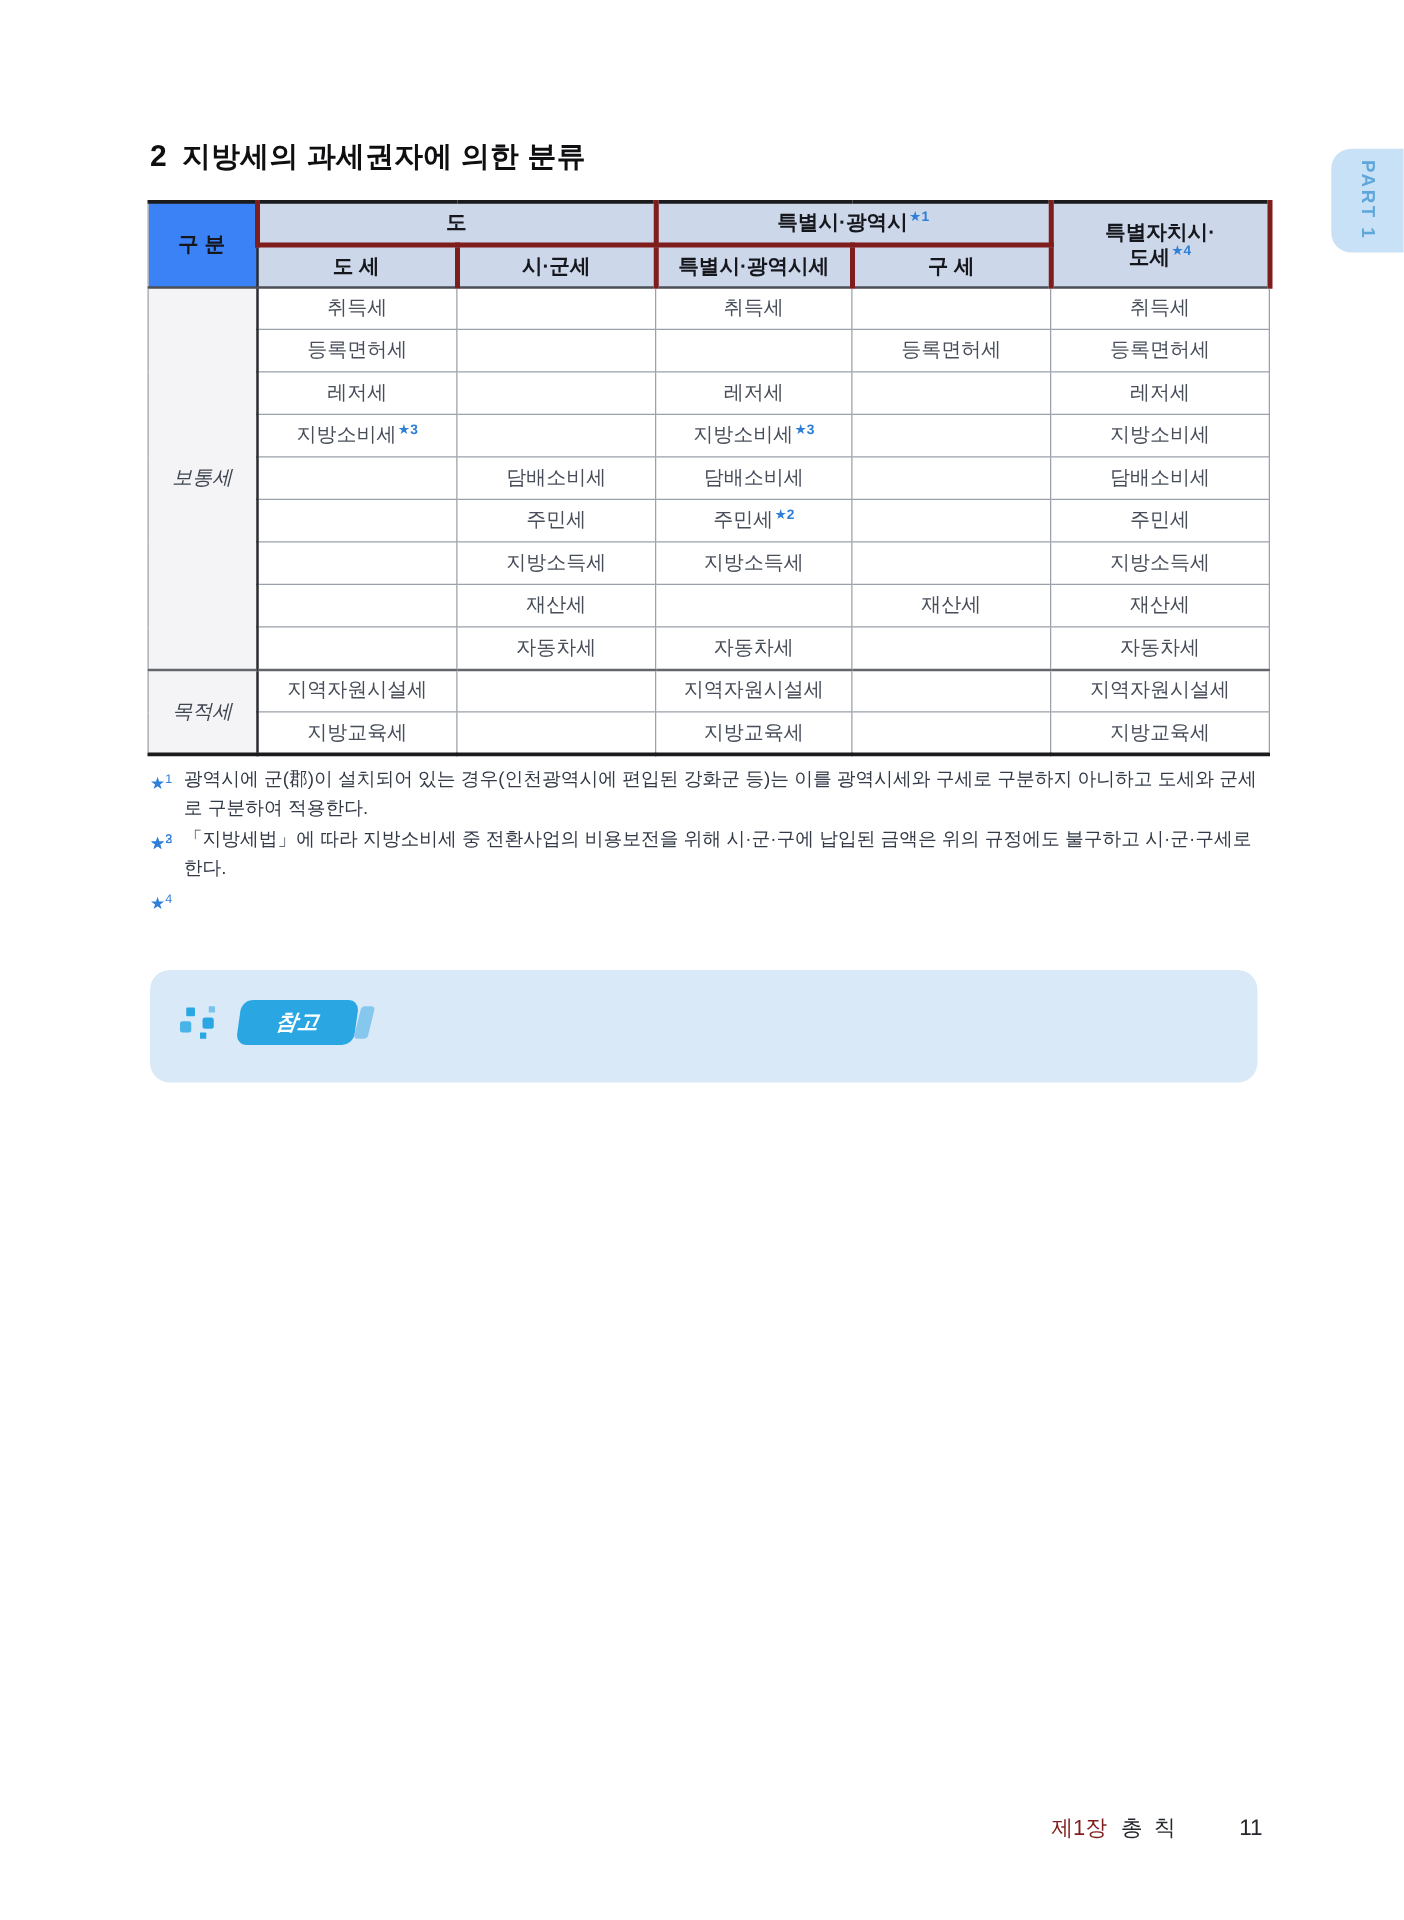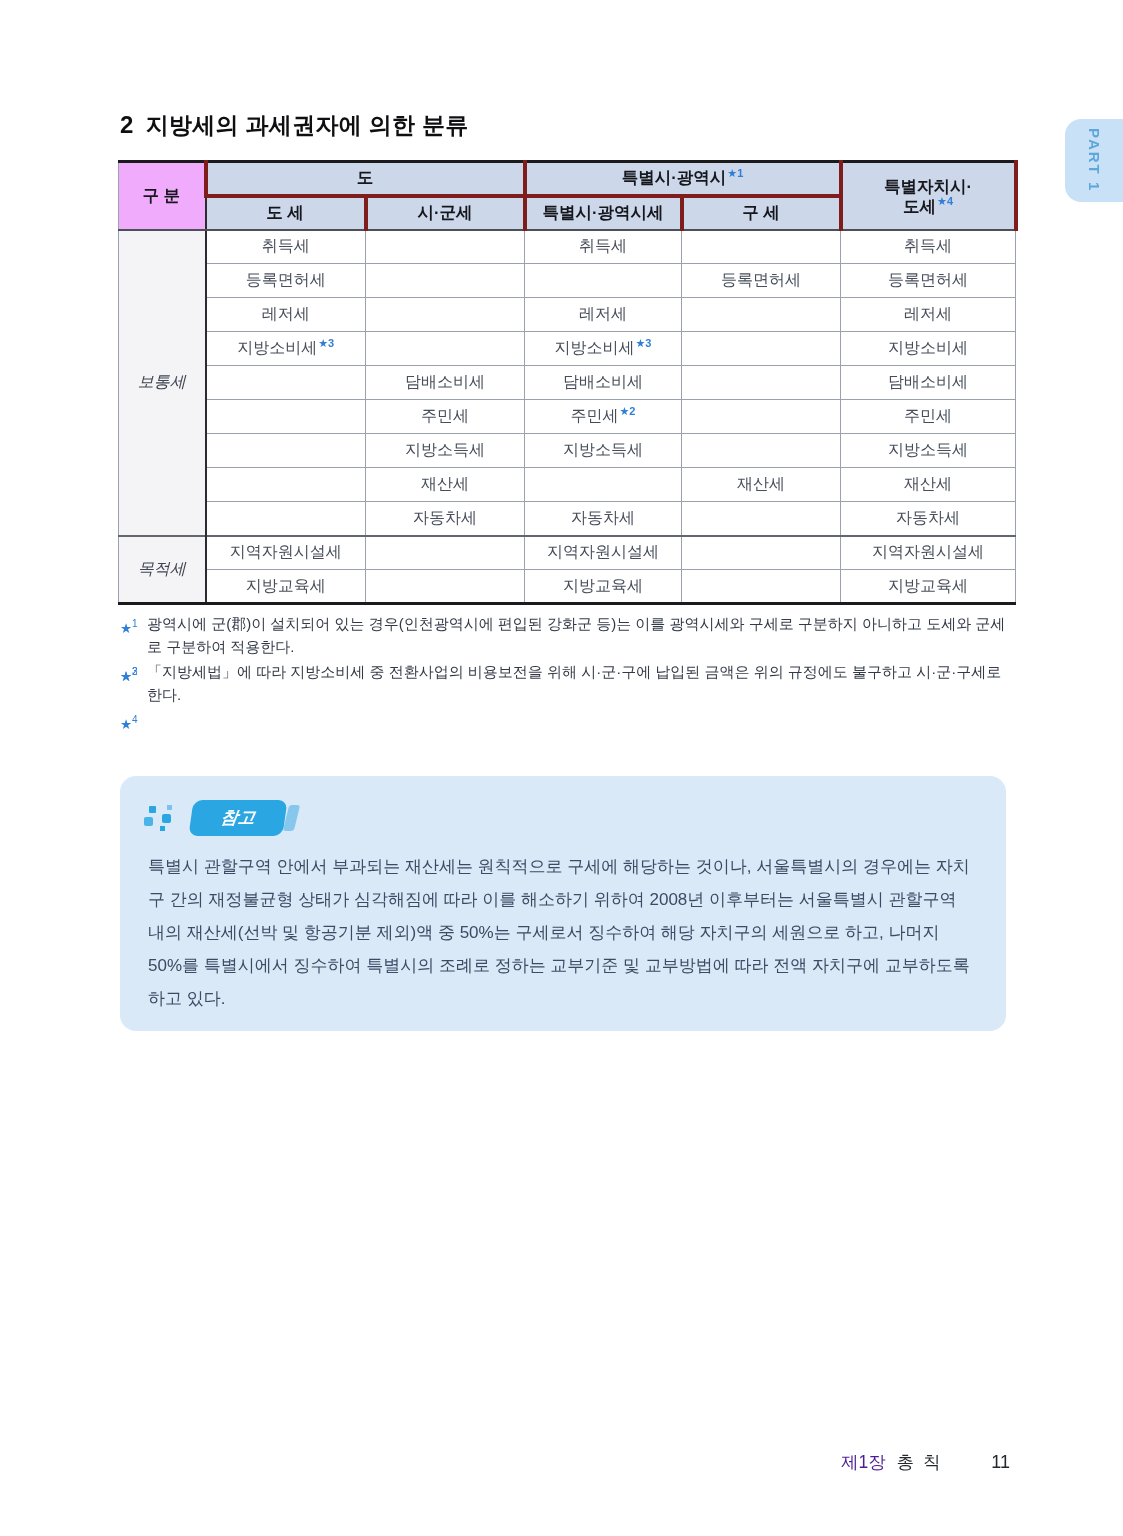--- a/index.html
+++ b/index.html
@@ -40,21 +40,21 @@
   table.tax th, table.tax td {
     height:34px; text-align:center; vertical-align:middle;
     border:1px solid #9aa1ab; padding:0 2px;
   }
   table.tax thead th {
     background:#ccd7ea; color:#15171c; font-weight:700; font-size:16.5px;
     border-color:#80879200; border:4px solid #7f1d1d;
   }
   table.tax thead tr:first-child th { border-top:none; }
   table.tax th:first-child, table.tax td:first-child { border-left:1px solid #9aa1ab; }
-  table.tax .cat { background:#f0abfc; }
+  table.tax .cat { background:#3b82f6; }
   table.tax tbody .cat { background:#f4f4f6; color:#3e4450;font-style:italic; }
   
   table.tax .cat { border-right:2px solid #2a2c31 !important; }
   
   table.tax thead tr:last-child th,
   table.tax thead th[rowspan] { border-bottom:2px solid #4c4f56; }
   
   table.tax tr.group-start td { border-top:2px solid #63666d; }
   table.tax .jachi-line { line-height:20px; }
   sup.marker {
@@ -98,21 +98,21 @@
     background:#86c7ee; border-radius:3px; transform:skewX(-6deg);
   }
   .ref-heading { font-size:19px; font-weight:800; color:#0f0f12; margin-left:34px; letter-spacing:0.3px; }
   .ref-body { font-size:17px; line-height:33px; color:#3d4a63; }
 
   
   .footer {
     position:absolute; left:118px; top:1450px; width:892px;
     text-align:right; font-size:17.5px; color:#24272c;
   }
-  .footer .chapter { color:#4c1d95;margin-left:28px; }
+  .footer .chapter { color:#7f1d1d;margin-left:28px; }
   .footer .section { margin-left:6px; letter-spacing:2px; }
   .footer .pg { margin-left:44px; font-size:18px; }
 </style>
 </head>
 <body>
 
 <div class="page">
 
   <div class="part-tab">
     <span>PART 1</span>
@@ -247,21 +247,20 @@
     <div class="fn">
       <span class="fn-marker"><span>★</span><sup>4</sup></span>
     </div>
   </div>
 
   <div class="ref-box">
     <div class="ref-header">
       <span class="badge-deco"></span>
       <span class="badge">참고</span>
     </div>
-    <div class="ref-body">특별시 관할구역 안에서 부과되는 재산세는 원칙적으로 구세에 해당하는 것이나, 서울특별시의 경우에는 자치구 간의 재정불균형 상태가 심각해짐에 따라 이를 해소하기 위하여 2008년 이후부터는 서울특별시 관할구역 내의 재산세(선박 및 항공기분 제외)액 중 50%는 구세로서 징수하여 해당 자치구의 세원으로 하고, 나머지 50%를 특별시에서 징수하여 특별시의 조례로 정하는 교부기준 및 교부방법에 따라 전액 자치구에 교부하도록 하고 있다.</div>
   </div>
 
   <div class="footer">
     <span class="chapter">제1장</span>
     <span class="section">총 칙</span>
     <span class="pg">11</span>
   </div>
 
 </div>
 

